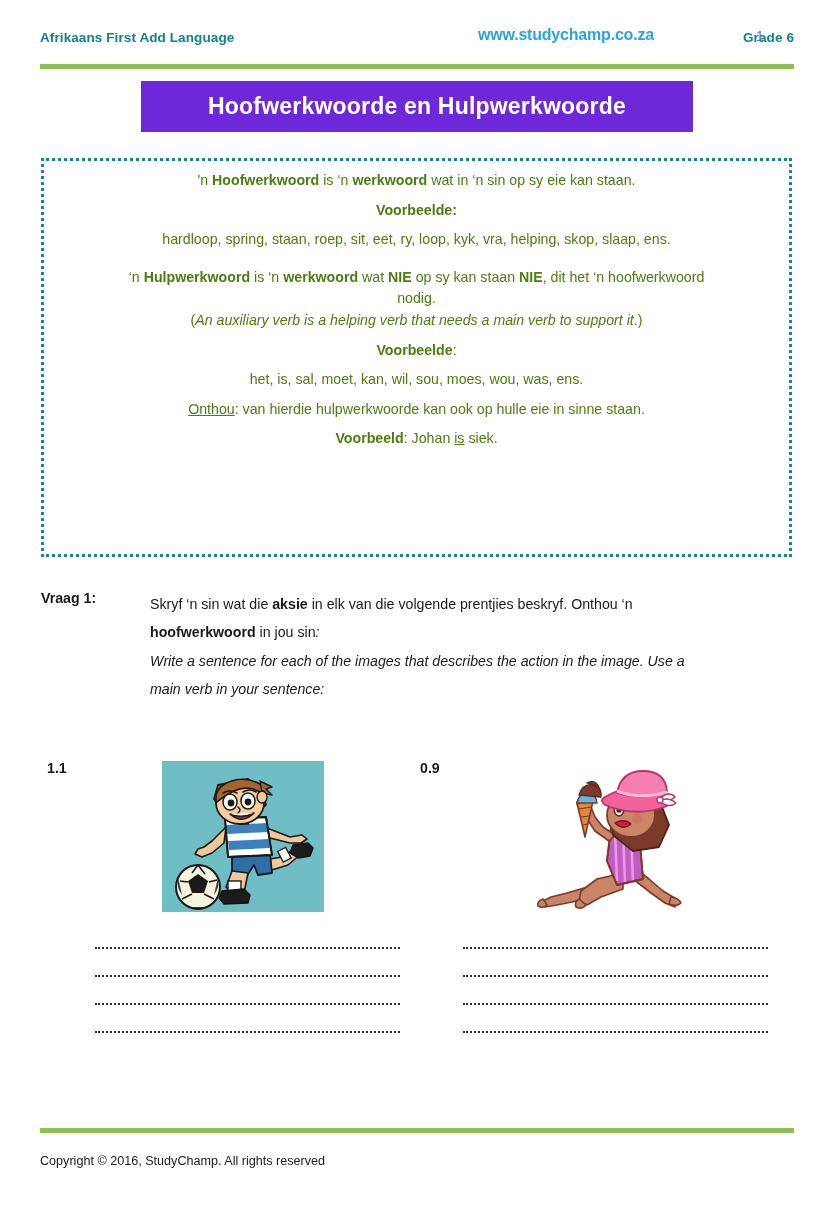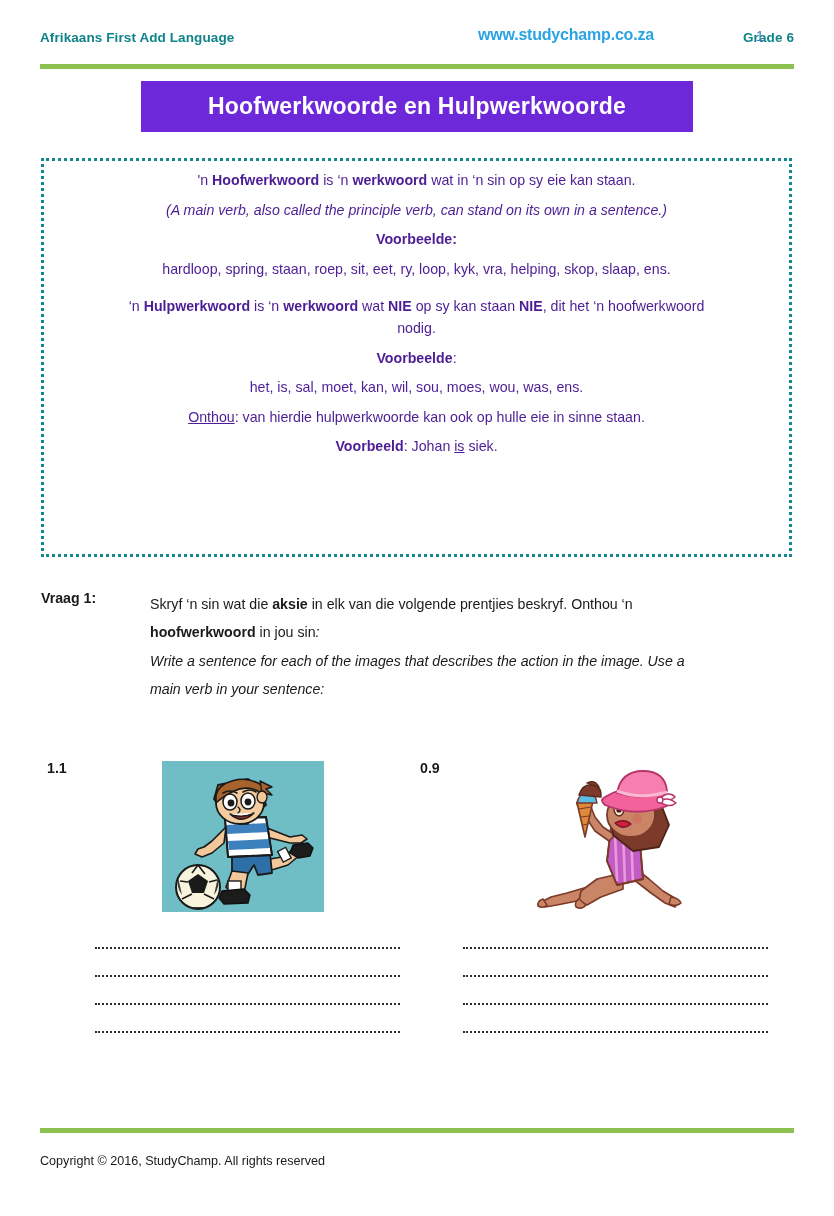--- a/index.html
+++ b/index.html
@@ -76,21 +76,21 @@
     border: 3px dotted #14888C;
     box-sizing: border-box;
     padding: 12px 14px 10px 14px;
   }
   .info-line {
     text-align: center;
     font-size: 14.2px;
     line-height: 1.1;
     margin: 0;
     padding: 0;
-    color: #4c1d95;
+    color: #4d7c0f;
   }
   .info-line + .info-line { margin-top: 14px; }
   .info-line.gap-before { margin-top: 22px; }
   .info-line.tight { margin-top: 6px; }
   .info-line b { font-weight: bold; }
   .info-line i { font-style: italic; }
   .info-line u { text-decoration: underline; }
 
   
   .question-block {
@@ -206,36 +206,36 @@
 <div class="title-banner">
   <span class="title-banner-text">Hoofwerkwoorde en Hulpwerkwoorde</span>
 </div>
 
 <div class="info-box">
 
   <p class="info-line">
     'n <b>Hoofwerkwoord</b> is ‘n <b>werkwoord</b> wat in ‘n sin op sy eie kan staan.
   </p>
 
-  <p class="info-line">
-    <i>(<i>A main verb, also called the principle verb, can stand on its own in a sentence</i>.)</i>
-  </p>
 
   <p class="info-line">
     <b>Voorbeelde:</b>
   </p>
 
   <p class="info-line">hardloop, spring, staan, roep, sit, eet, ry, loop, kyk, vra, helping, skop, slaap, ens.</p>
 
   <p class="info-line gap-before">
     ‘n <b>Hulpwerkwoord</b> is ‘n <b>werkwoord</b> wat <b>NIE</b> op sy kan staan <b>NIE</b>, dit het ‘n hoofwerkwoord
   </p>
 
   <p class="info-line tight">nodig.</p>
 
+  <p class="info-line tight">
+    (<i>An auxiliary verb is a helping verb that needs a main verb to support it</i>.)
+  </p>
 
   <p class="info-line">
     <b>Voorbeelde</b>:
   </p>
 
   <p class="info-line">het, is, sal, moet, kan, wil, sou, moes, wou, was, ens.</p>
 
   <p class="info-line">
     <u>Onthou</u>: van hierdie hulpwerkwoorde kan ook op hulle eie in sinne staan.
   </p>

